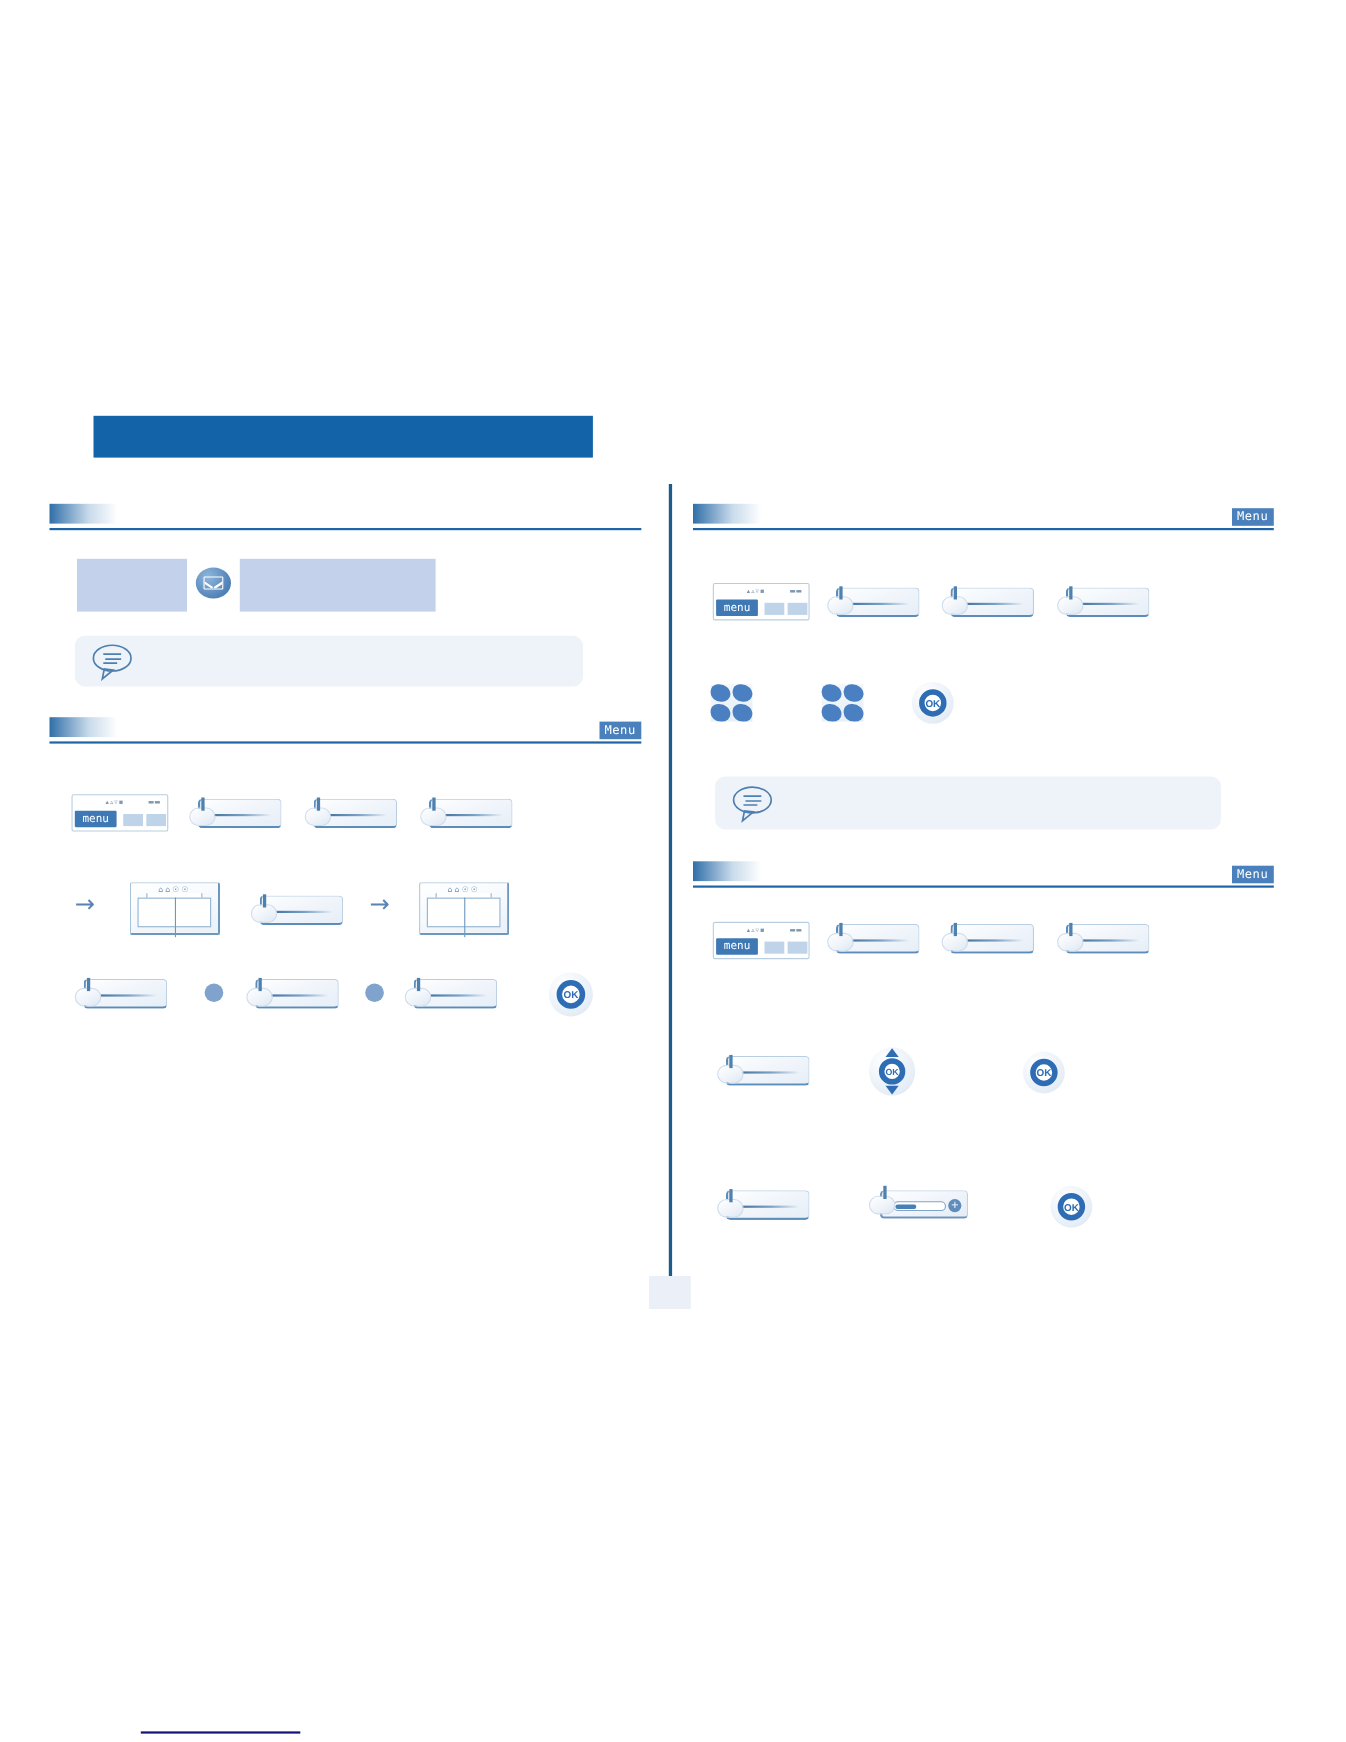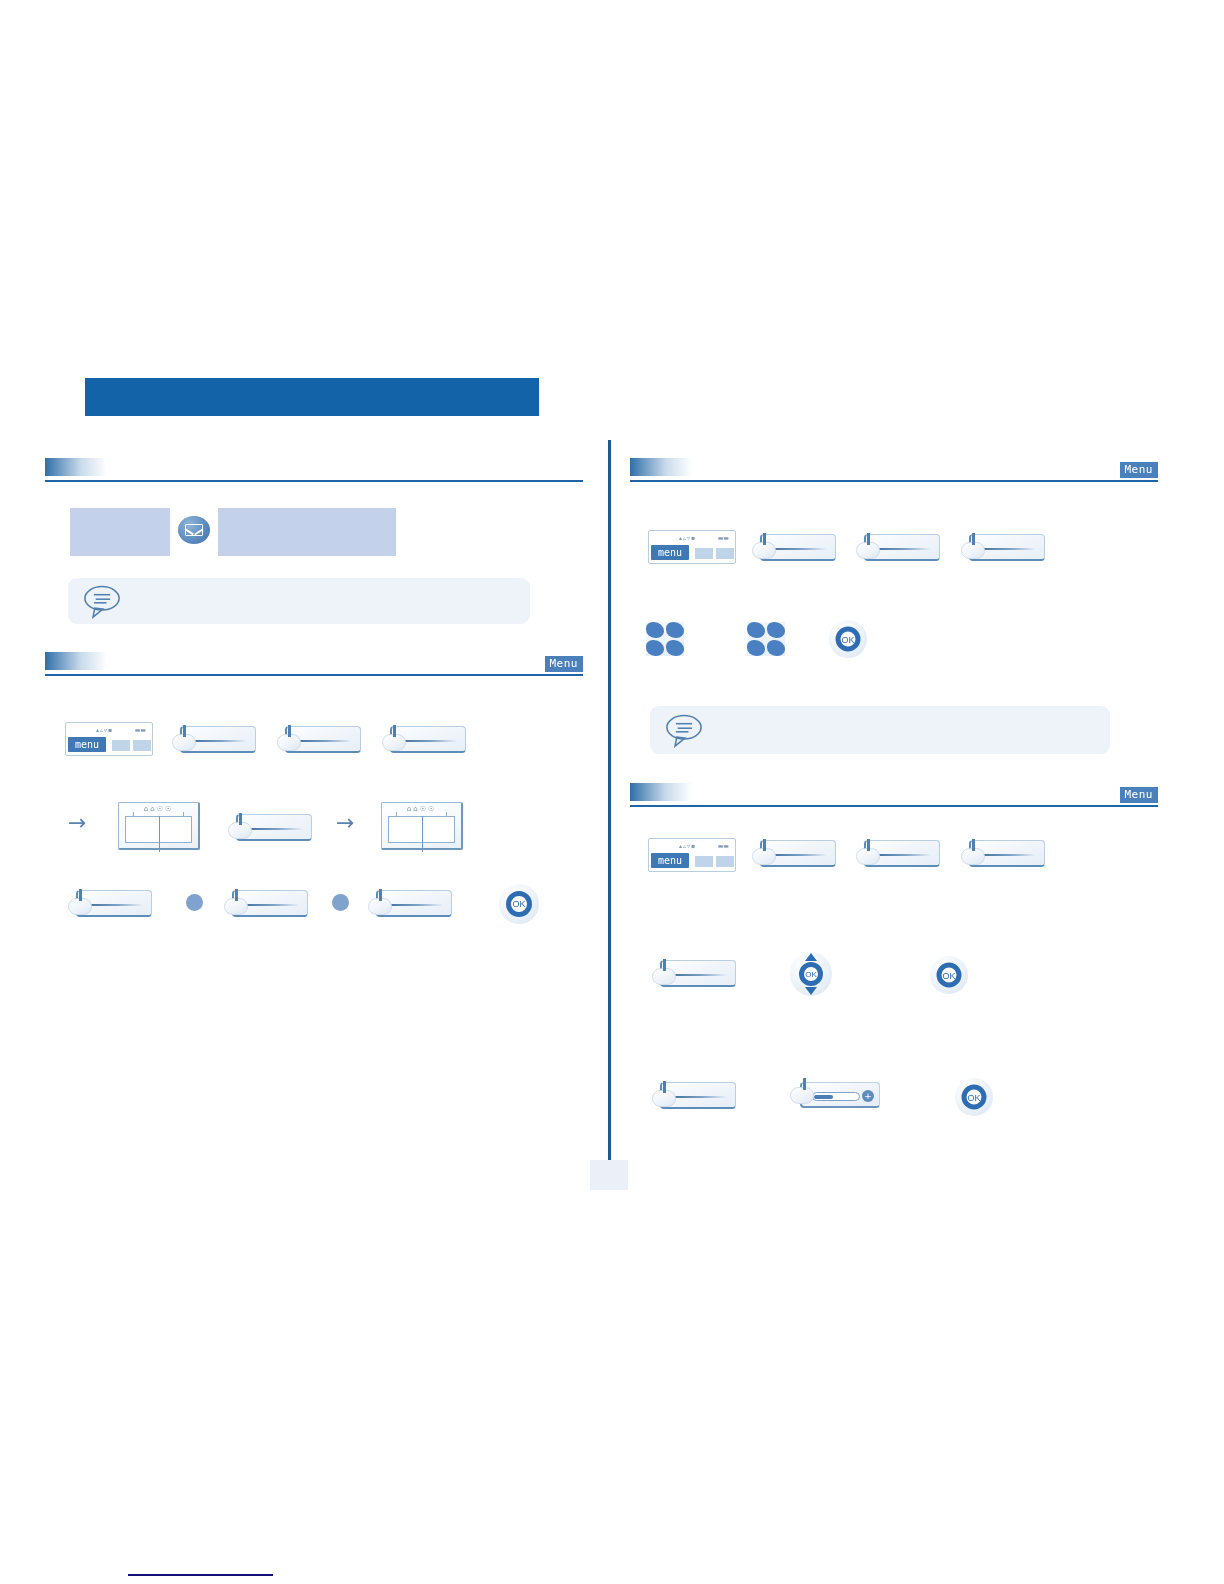--- a/index.html
+++ b/index.html
@@ -208,21 +208,21 @@
     position: absolute;
     left: 50%; top: 50%;
     transform: translate(-50%, -50%);
     border-radius: 50%;
     border: 5px solid #2e6db4;
     background: #ffffff;
     display: flex;
     align-items: center;
     justify-content: center;
     color: #2e6db4;
-    font-weight: normal;
+    font-weight: bold;
     font-family: "Liberation Sans", sans-serif;
   }
   .arw {
     position: absolute;
     left: 50%;
     width: 0; height: 0;
     transform: translateX(-50%);
     border-left: 6px solid transparent;
     border-right: 6px solid transparent;
   }

